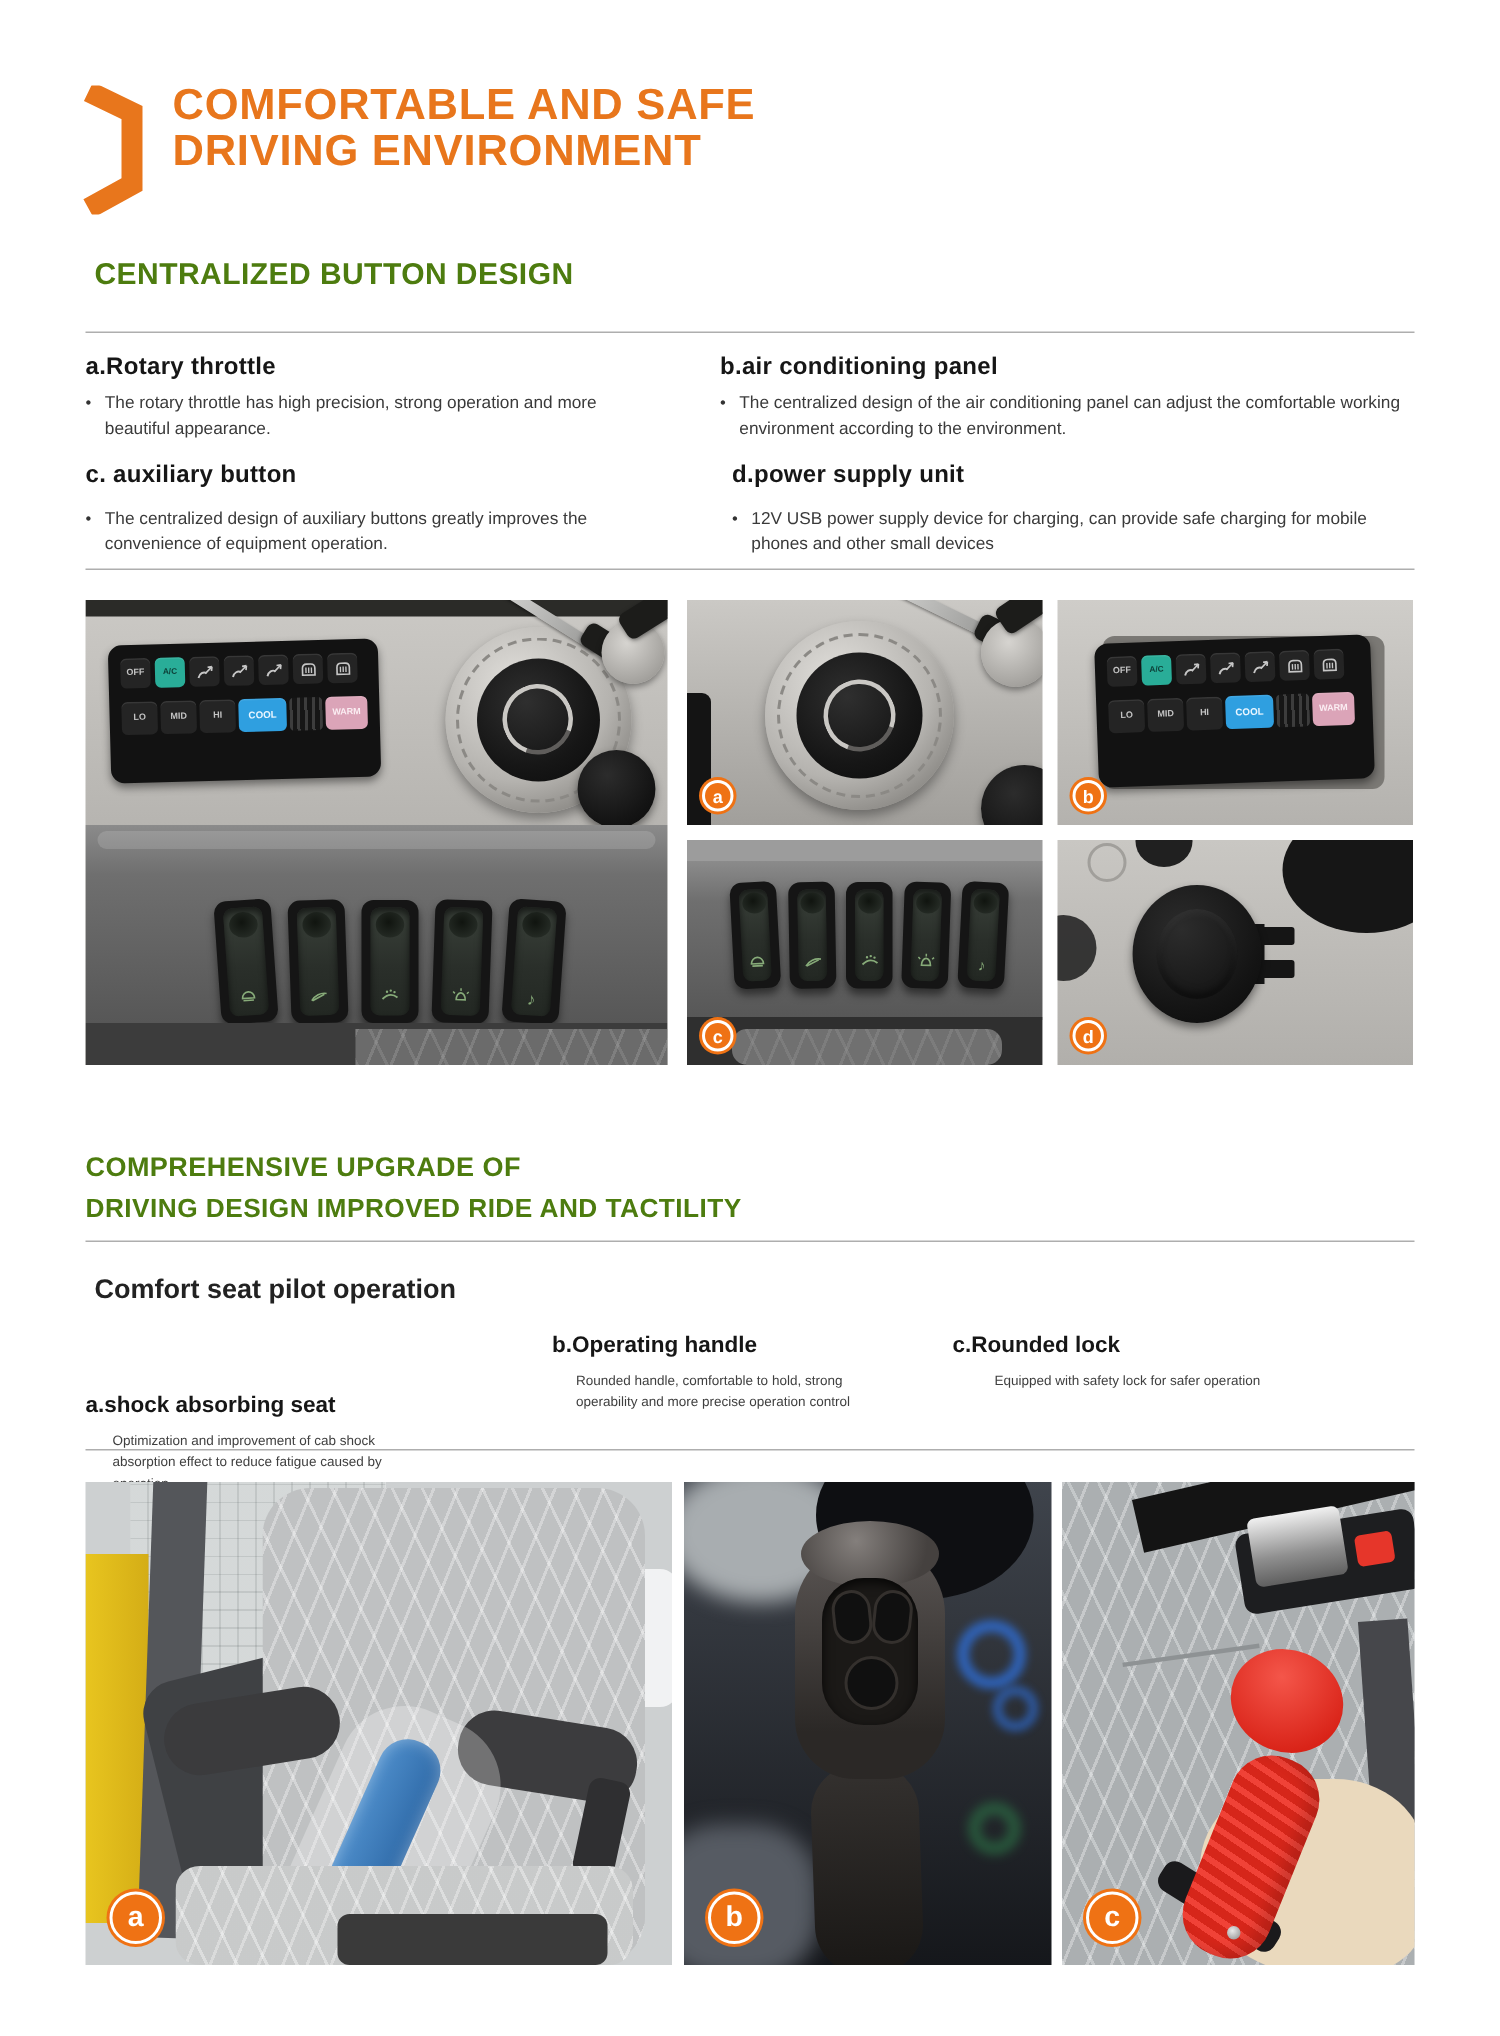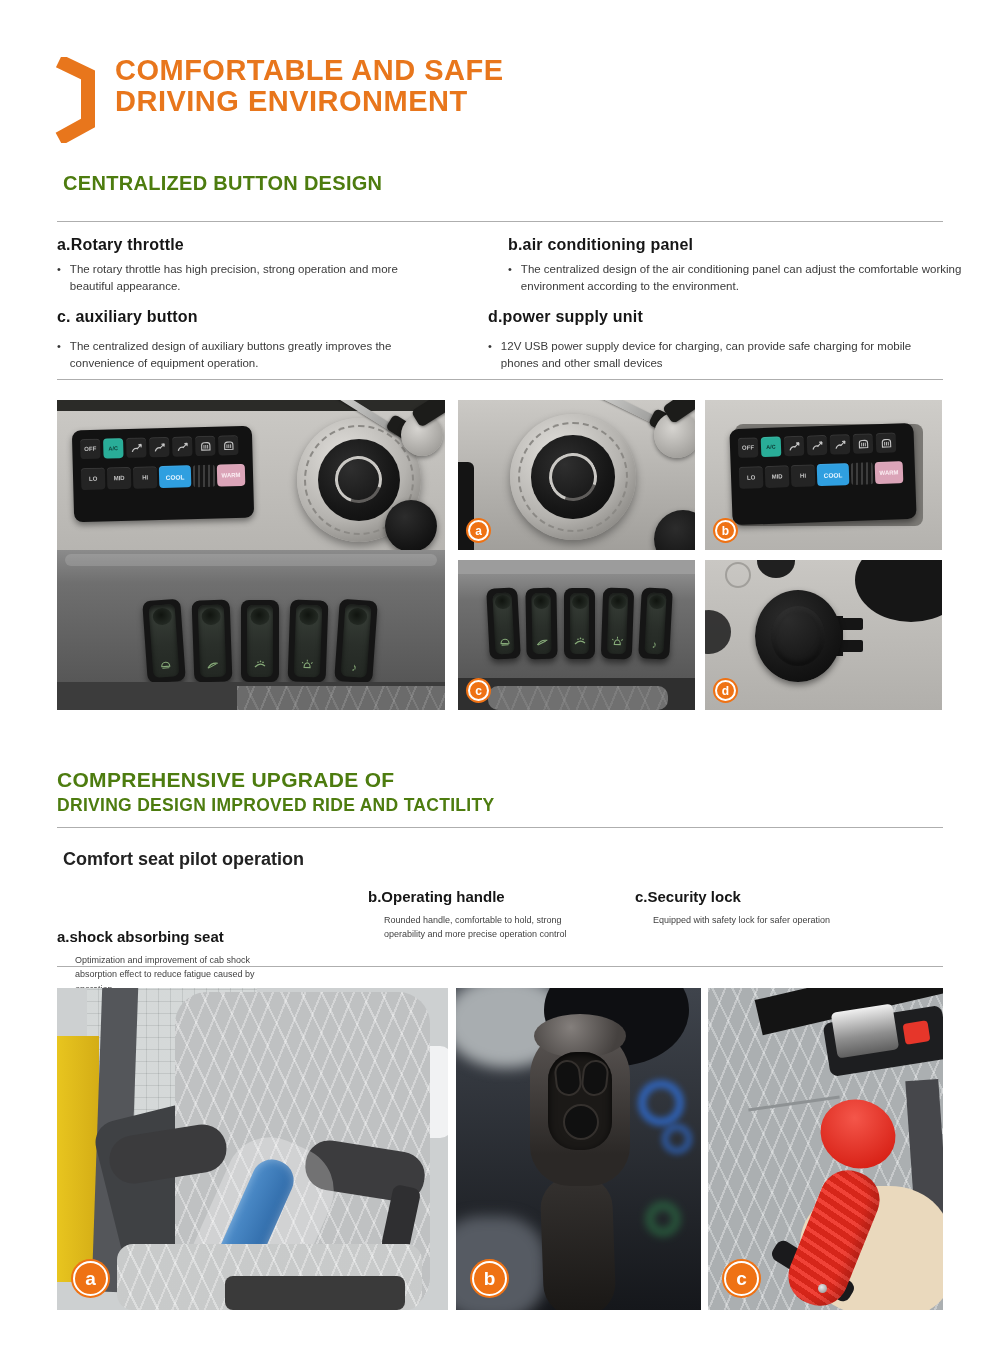--- a/index.html
+++ b/index.html
@@ -4,21 +4,21 @@
 <style>
   * { margin:0; padding:0; box-sizing:border-box; }
   body { background:#fff; font-family:"Liberation Sans", sans-serif; }
   .page { position:relative; width:1000px; height:1357px; background:#fff; overflow:hidden; margin:0 auto; }
 
   
   .brand-mark { position:absolute; left:55px; top:57px; }
   .title { position:absolute; left:115px; top:55px; color:#e8761c; font-size:29px; font-weight:bold; line-height:31px; letter-spacing:.5px; }
   .h-orange { position:absolute; color:#4d7c0f; font-weight:bold; letter-spacing:.3px; }
   .h2a { left:63px; top:172px; font-size:20px; }
-  .h2b1 { left:57px; top:768px; font-size:21px; }
+  .h2b1 { left:57px; top:768px; font-size:18px; }
   .h2b2 { left:57px; top:795px; font-size:17.5px; }
   .h-dark { position:absolute; left:63px; top:849px; font-size:18px; font-weight:bold; color:#222; }
   .rule { position:absolute; left:57px; width:886px; height:1px; background:#aeaeae; }
 
   
   .feat { position:absolute; }
   .feat h3 { font-size:16px; font-weight:bold; color:#161616; margin-bottom:7px; letter-spacing:.2px; }
   .b-item { display:flex; gap:9px; font-size:11.5px; color:#3a3a3a; line-height:1.5; }
   .b-item .dot::before { content:'•'; font-size:11px; color:#333; }
   .feat2 { position:absolute; }
@@ -121,21 +121,21 @@
   <div class="h-orange h2a">CENTRALIZED BUTTON DESIGN</div>
   <div class="rule" style="top:221px"></div>
 
   <div class="feat" style="left:57px; top:236px; width:385px">
     <h3>a.Rotary throttle</h3>
     <div class="b-item">
         <span class="dot"></span>
       <span>The rotary throttle has high precision, strong operation and more beautiful appearance.</span>
       </div>
   </div>
-  <div class="feat" style="left:508px; top:236px; width:455px">
+  <div class="feat" style="left:480px; top:236px; width:455px">
     <h3>b.air conditioning panel</h3>
     <div class="b-item">
         <span class="dot"></span>
       <span>The centralized design of the air conditioning panel can adjust the comfortable working environment according to the environment.</span>
       </div>
   </div>
   <div class="feat" style="left:57px; top:308px; width:385px">
     <h3>c. auxiliary button</h3>
     <div class="b-item" style="margin-top:12px">
         <span class="dot"></span>
@@ -367,22 +367,22 @@
 
   <div class="feat2" style="left:57px; top:928px; width:235px">
     <h4>a.shock absorbing seat</h4>
     <div class="d2" style="margin-left:18px; width:210px">Optimization and improvement of cab shock absorption effect to reduce fatigue caused by operation</div>
   </div>
   <div class="feat2" style="left:368px; top:888px; width:225px">
     <h4>b.Operating handle</h4>
     <div class="d2" style="margin-left:16px; width:200px">Rounded handle, comfortable to hold, strong operability and more precise operation control</div>
   </div>
   <div class="feat2" style="left:635px; top:888px; width:270px">
-    <h4>c.Security lock</h4>
-    <div class="d2" style="margin-left:18px; width:250px">Equipped with safety lock for safer operation</div>
+    <h4>c.Rounded lock</h4>
+    <div class="d2" style="margin-left:28px; width:250px">Equipped with safety lock for safer operation</div>
   </div>
   <div class="rule" style="top:966px"></div>
 
   <div class="photo" style="left:57px; top:988px; width:391px; height:322px; background:#cdd0d1">
     <div class="abs" style="left:30px; top:0; width:170px; height:145px; background:repeating-linear-gradient(90deg,#e9ebeb 0 11px,#d4d7d7 11px 12px),repeating-linear-gradient(0deg,#e9ebeb 0 11px,#d4d7d7 11px 12px); background-blend-mode:multiply"></div>
     <div class="abs" style="left:300px; top:58px; width:95px; height:92px; background:#f1f2f3; border-radius:12px"></div>
     <div class="abs" style="left:328px; top:132px; width:44px; height:18px; background:#2c2c2c; border-radius:8px"></div>
     <div class="abs" style="left:0; top:48px; width:42px; height:246px; background:linear-gradient(90deg,#e8c51f,#d4ad16)"></div>
     <div class="abs" style="left:40px; top:-6px; width:36px; height:310px; background:#54565a; transform:rotate(2deg)"></div>
     <div class="abs" style="left:58px; top:120px; width:125px; height:215px; background:#3f4144; border-radius:22px; transform:rotate(-14deg)"></div>

